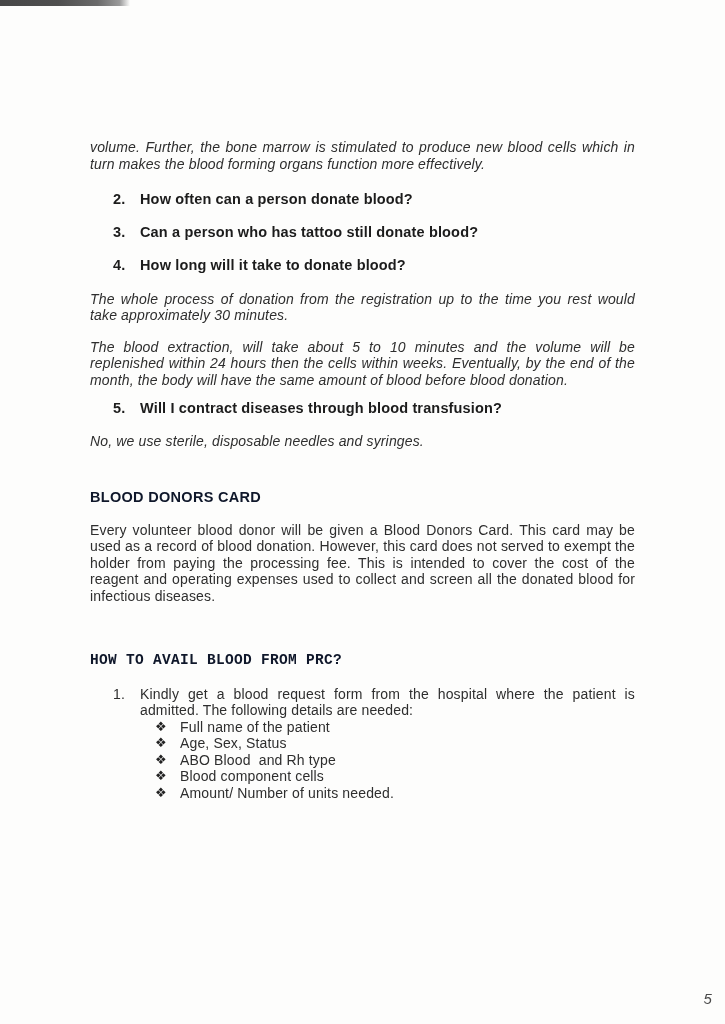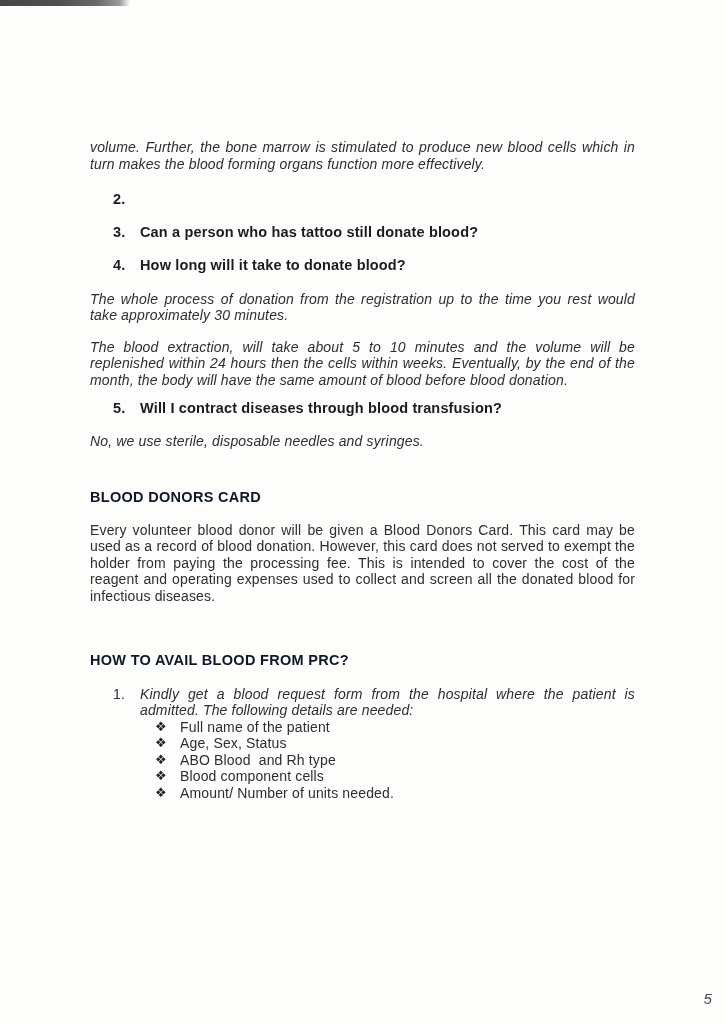--- a/index.html
+++ b/index.html
@@ -50,39 +50,39 @@
     font-weight: bold;
     color: #0f172a;
     font-size: 14.5px;
     letter-spacing: 0.3px;
   }
   .step {
     display: flex;
     padding-left: 23px;
   }
   .stepnum { width: 27px; flex: 0 0 27px; }
-  .steptext { flex: 1; text-align: justify; font-style: italic; }
+  .steptext { flex: 1; text-align: justify; }
   .detail-row {
     display: flex;
     padding-left: 65px;
   }
   .bullet {
     width: 25px;
     flex: 0 0 25px;
     font-size: 13px;
     color: #222;
   }
   .detail-text { white-space: pre-wrap; }
   .mt-19 { margin-top: 19px; }
   .mt-17 { margin-top: 17px; }
   .mt-16 { margin-top: 16px; }
   .mt-15 { margin-top: 15px; }
   .mt-12 { margin-top: 12px; }
   .mt-40 { margin-top: 40px; }
-  .mt-48 { margin-top: 48px; }
+  .mt-48 { margin-top: 48px; font-family: Liberation Mono, monospace; }
   .page-number {
     position: absolute;
     top: 991px;
     right: 13px;
     font-style: italic;
     font-size: 15px;
     color: #4a4a4a;
   }
 </style>
 </head>
@@ -90,20 +90,21 @@
 
 <div class="page">
   <div class="scan-artifact"></div>
 
   <div class="content">
 
     <p class="italic just">volume. Further, the bone marrow is stimulated to produce new blood cells which in turn makes the blood forming organs function more effectively.</p>
 
     <div class="question mt-19">
       <span class="qnum">2.</span>
+      <span>How often can a person donate blood?</span>
     </div>
 
     <div class="question mt-16">
       <span class="qnum">3.</span>
       <span>Can a person who has tattoo still donate blood?</span>
     </div>
 
     <div class="question mt-17">
       <span class="qnum">4.</span>
       <span>How long will it take to donate blood?</span>

